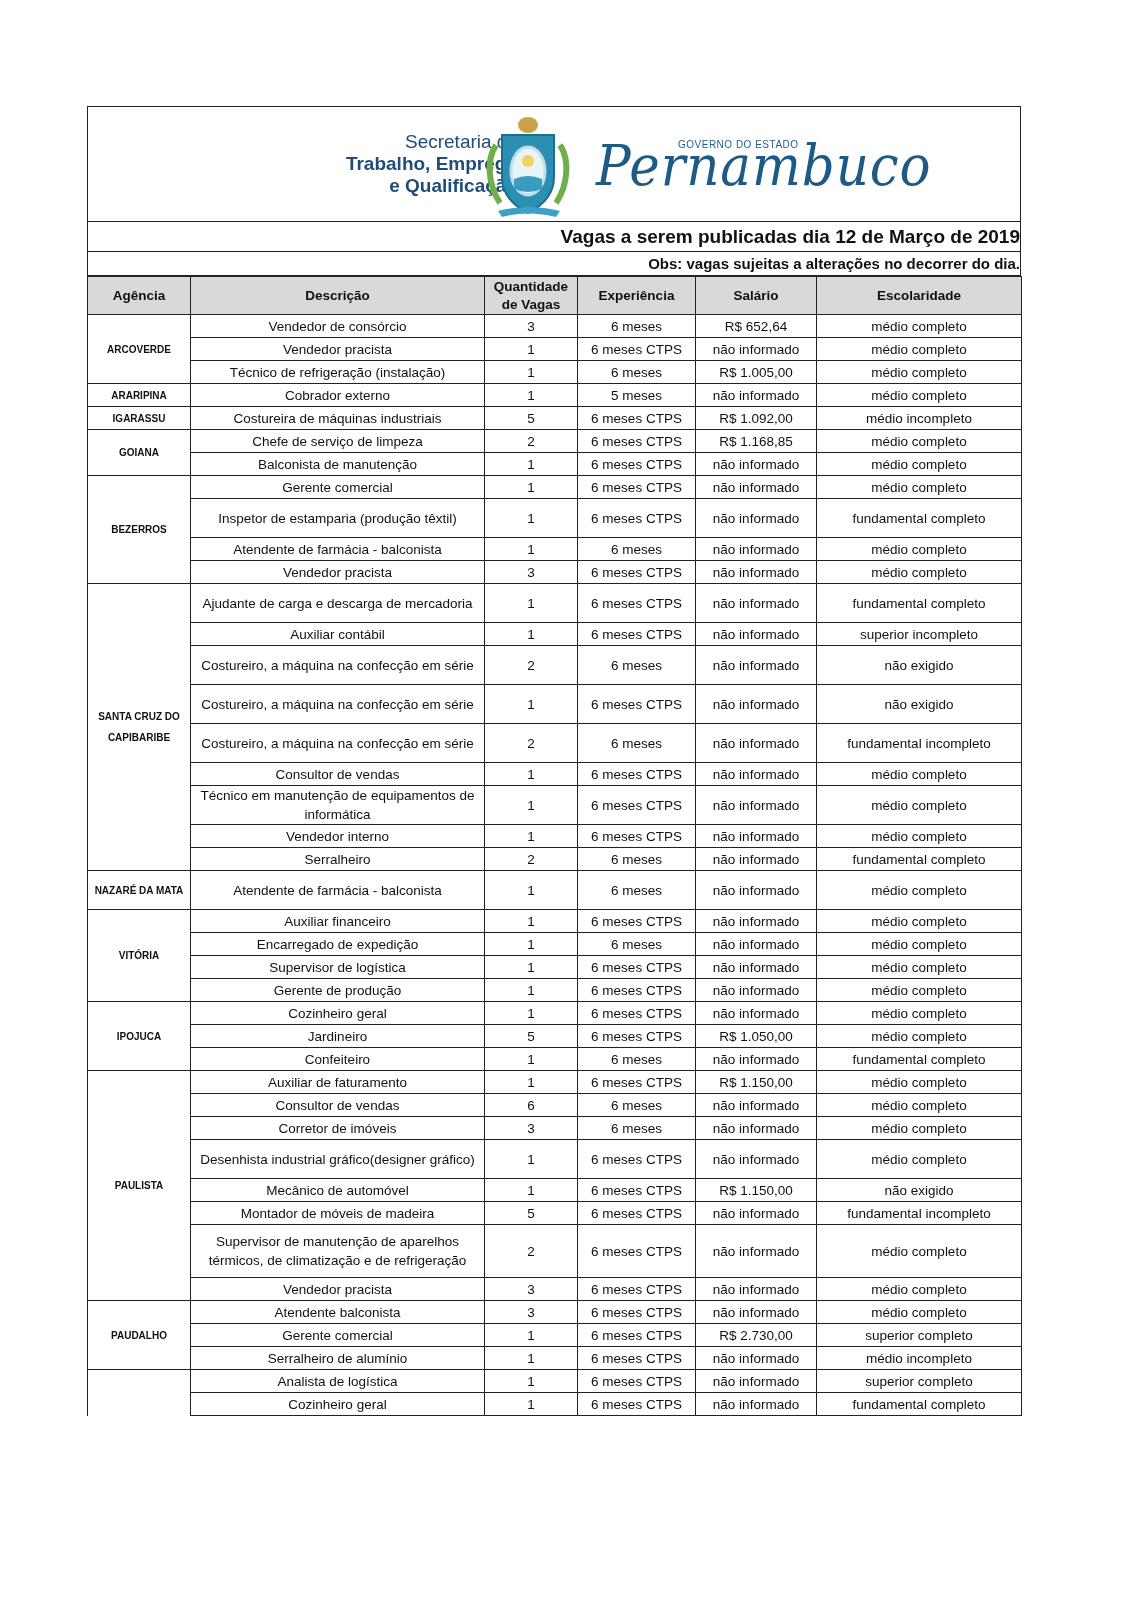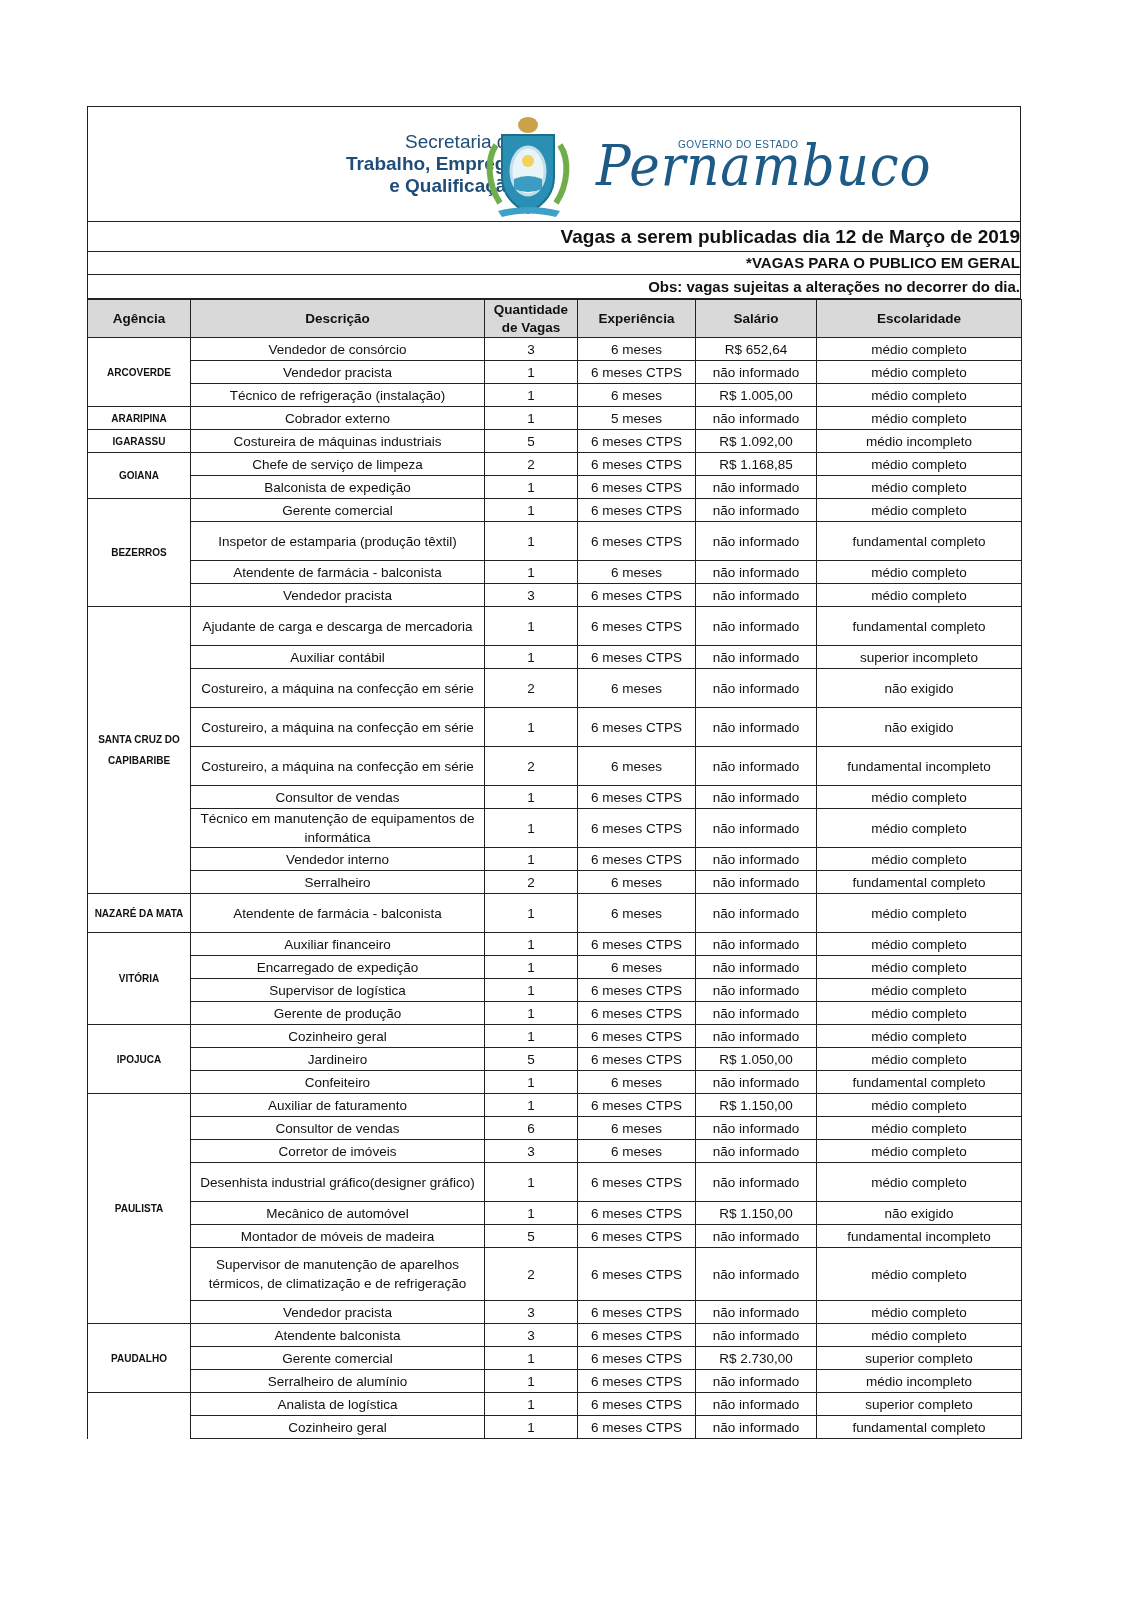--- a/index.html
+++ b/index.html
@@ -47,21 +47,20 @@
         <ellipse cx="50" cy="56" rx="17" ry="24" fill="#e8f4f7" stroke="#bfe0ea" stroke-width="3"></ellipse>
         <circle cx="50" cy="46" r="6" fill="#f2d25b"></circle>
         <path d="M36 64 Q50 58 64 64 L64 74 Q50 80 36 74 Z" fill="#3a9cc0"></path>
         <path d="M20 96 Q50 88 82 96 L78 102 Q50 95 24 102 Z" fill="#3da0c9"></path>
       </svg>
     </div>
     <div class="gov-small">GOVERNO DO ESTADO</div>
     <div class="pe-script">Pernambuco</div>
   </div>
   <div class="title-row t1">Vagas a serem publicadas dia 12 de Março de 2019</div>
-  <div class="title-row t2">*VAGAS PARA O PUBLICO EM GERAL</div>
   <div class="title-row t3">Obs: vagas sujeitas a alterações no decorrer do dia.</div>
 
   <table>
     <colgroup>
       <col class="col-ag">
         <col class="col-desc">
         <col class="col-qty">
         <col class="col-exp">
         <col class="col-sal">
         <col class="col-esc">
@@ -117,21 +116,21 @@
         </tr>
         <tr>
           <td class="agency outer-left" rowspan="2">GOIANA</td>
           <td>Chefe de serviço de limpeza</td>
           <td>2</td>
           <td>6 meses CTPS</td>
           <td>R$ 1.168,85</td>
           <td class="outer-right">médio completo</td>
         </tr>
         <tr>
-          <td>Balconista de expedição</td>
+          <td>Balconista de manutenção</td>
           <td>1</td>
           <td>6 meses CTPS</td>
           <td>não informado</td>
           <td class="outer-right">médio completo</td>
         </tr>
         <tr>
           <td class="agency outer-left" rowspan="4">BEZERROS</td>
           <td>Gerente comercial</td>
           <td>1</td>
           <td>6 meses CTPS</td>

